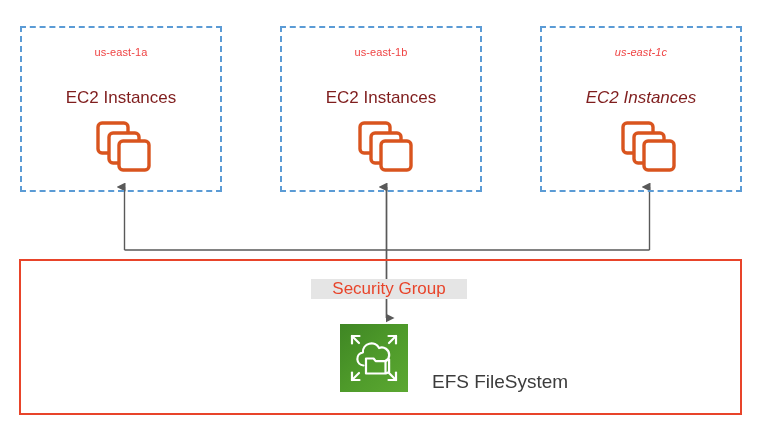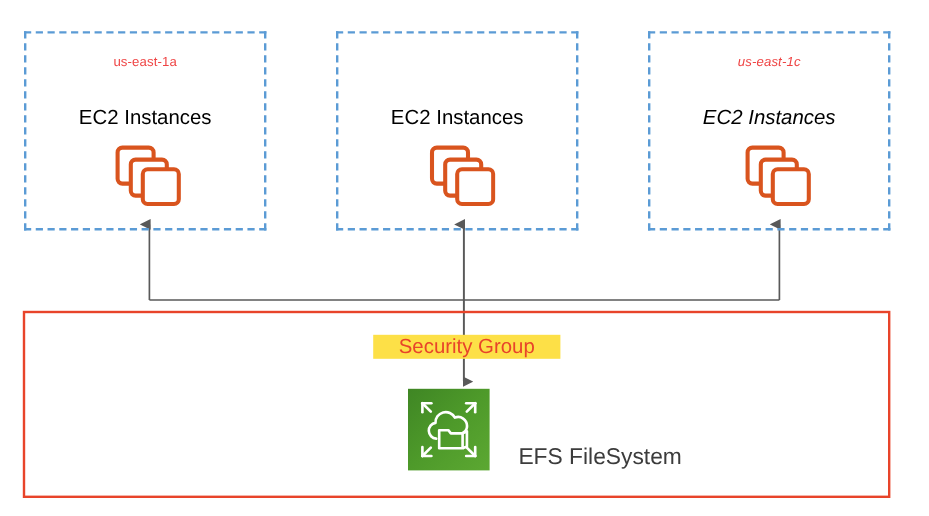--- a/index.html
+++ b/index.html
@@ -34,21 +34,21 @@
     color: #ef4444;
     font-size: 11px;
     letter-spacing: .1px;
     white-space: nowrap;
   }
   .az-subtitle {
     position: absolute;
     left: 0;
     right: 0;
     text-align: center;
-    color: #000000;
+    color: #7f1d1d;
     font-size: 17px;
     white-space: nowrap;
   }
 
   
   .ec2-icon {
     position: absolute;
     width: 56px;
     height: 52px;
   }
@@ -60,21 +60,21 @@
     box-sizing: border-box;
     border: 2px solid #E8442A;
     background: transparent;
   }
   .sg-label {
     position: absolute;
     color: #E8442A;
     font-size: 17px;
     white-space: nowrap;
     text-align: center;
-    background: #fde047;
+    background: #e5e5e5;
     padding: 0 2px;
   }
 
   
   .efs-icon {
     position: absolute;
     width: 68px;
     height: 68px;
     background: linear-gradient(135deg, #3F8624 0%, #4E9A2A 50%, #5CA832 100%);
   }
@@ -128,20 +128,21 @@
   </div>
   <div class="ec2-icon" style="left:95px; top:120px;">
     <svg viewBox="0 0 56 52" width="56" height="52">
       <rect x="3" y="3" width="30" height="30" rx="4" ry="4" fill="#ffffff" stroke="#D9541E" stroke-width="3.4"></rect>
       <rect x="14" y="13" width="30" height="30" rx="4" ry="4" fill="#ffffff" stroke="#D9541E" stroke-width="3.4"></rect>
       <rect x="24" y="21" width="30" height="29" rx="4" ry="4" fill="#ffffff" stroke="#D9541E" stroke-width="3.4"></rect>
     </svg>
   </div>
 
   <div class="az-box" style="left:280px; top:26px; width:202px; height:166px;">
+    <div class="az-title" style="top:18px;">us-east-1b</div>
     <div class="az-subtitle" style="top:60px;">EC2 Instances</div>
   </div>
   <div class="ec2-icon" style="left:357px; top:120px;">
     <svg viewBox="0 0 56 52" width="56" height="52">
       <rect x="3" y="3" width="30" height="30" rx="4" ry="4" fill="#ffffff" stroke="#D9541E" stroke-width="3.4"></rect>
       <rect x="14" y="13" width="30" height="30" rx="4" ry="4" fill="#ffffff" stroke="#D9541E" stroke-width="3.4"></rect>
       <rect x="24" y="21" width="30" height="29" rx="4" ry="4" fill="#ffffff" stroke="#D9541E" stroke-width="3.4"></rect>
     </svg>
   </div>
 

